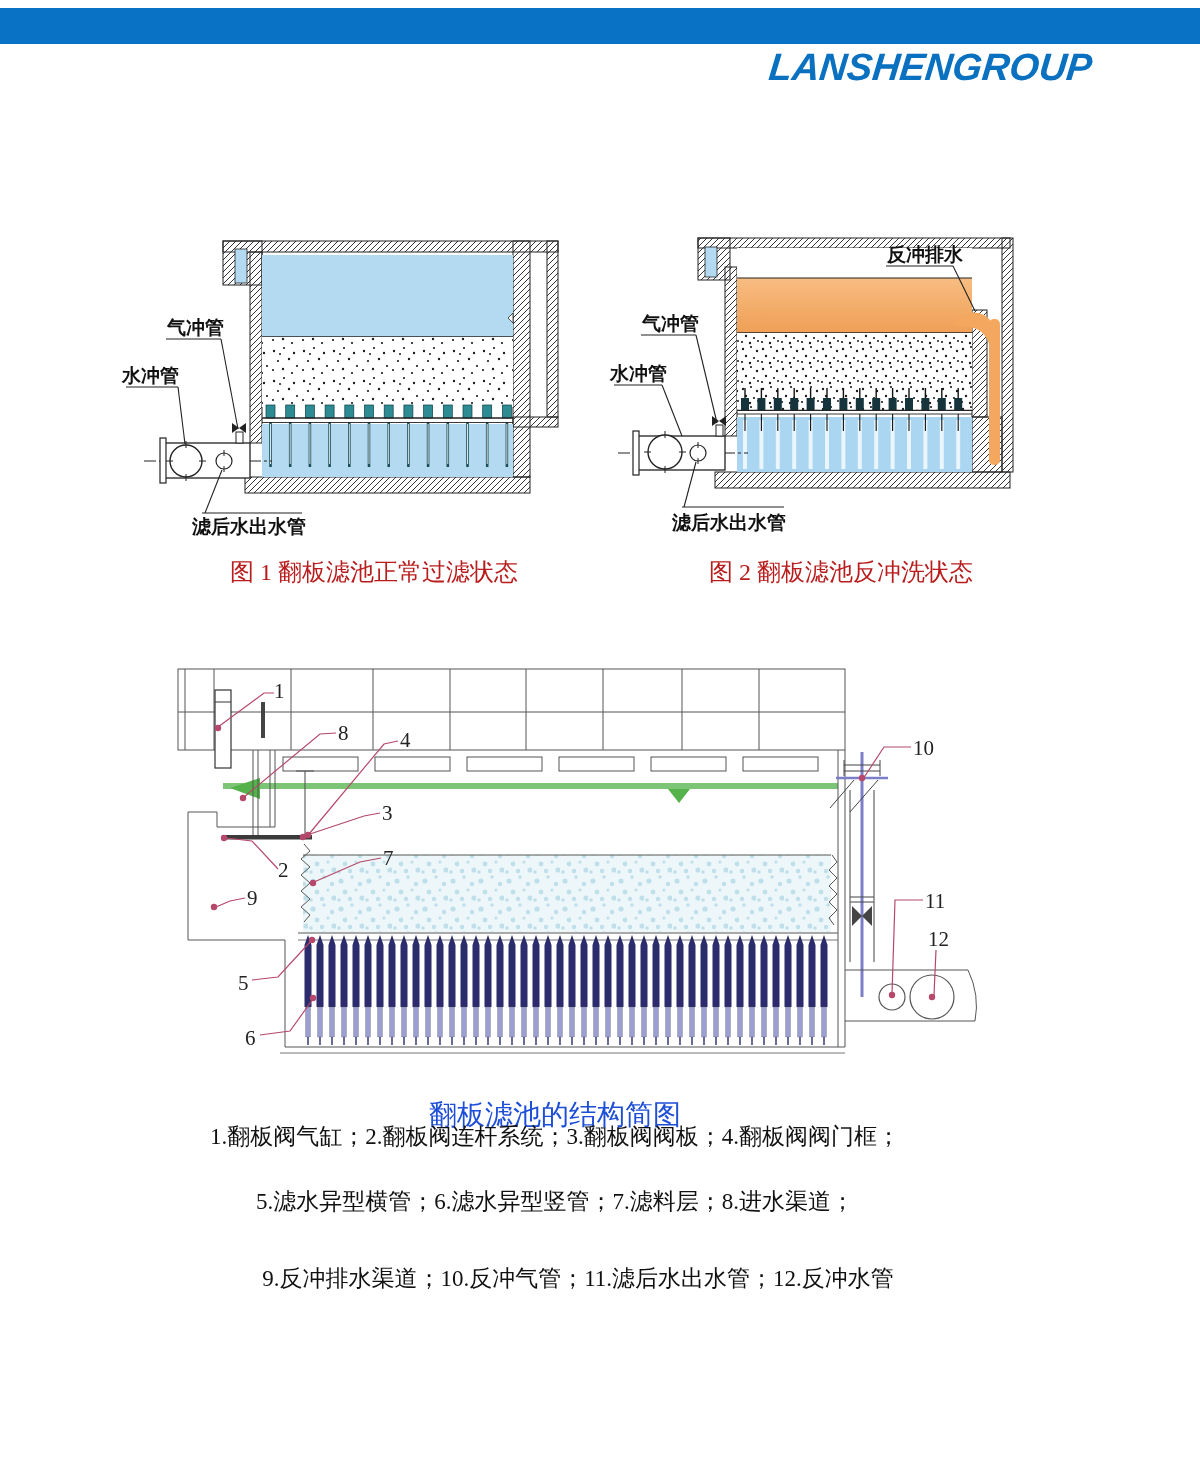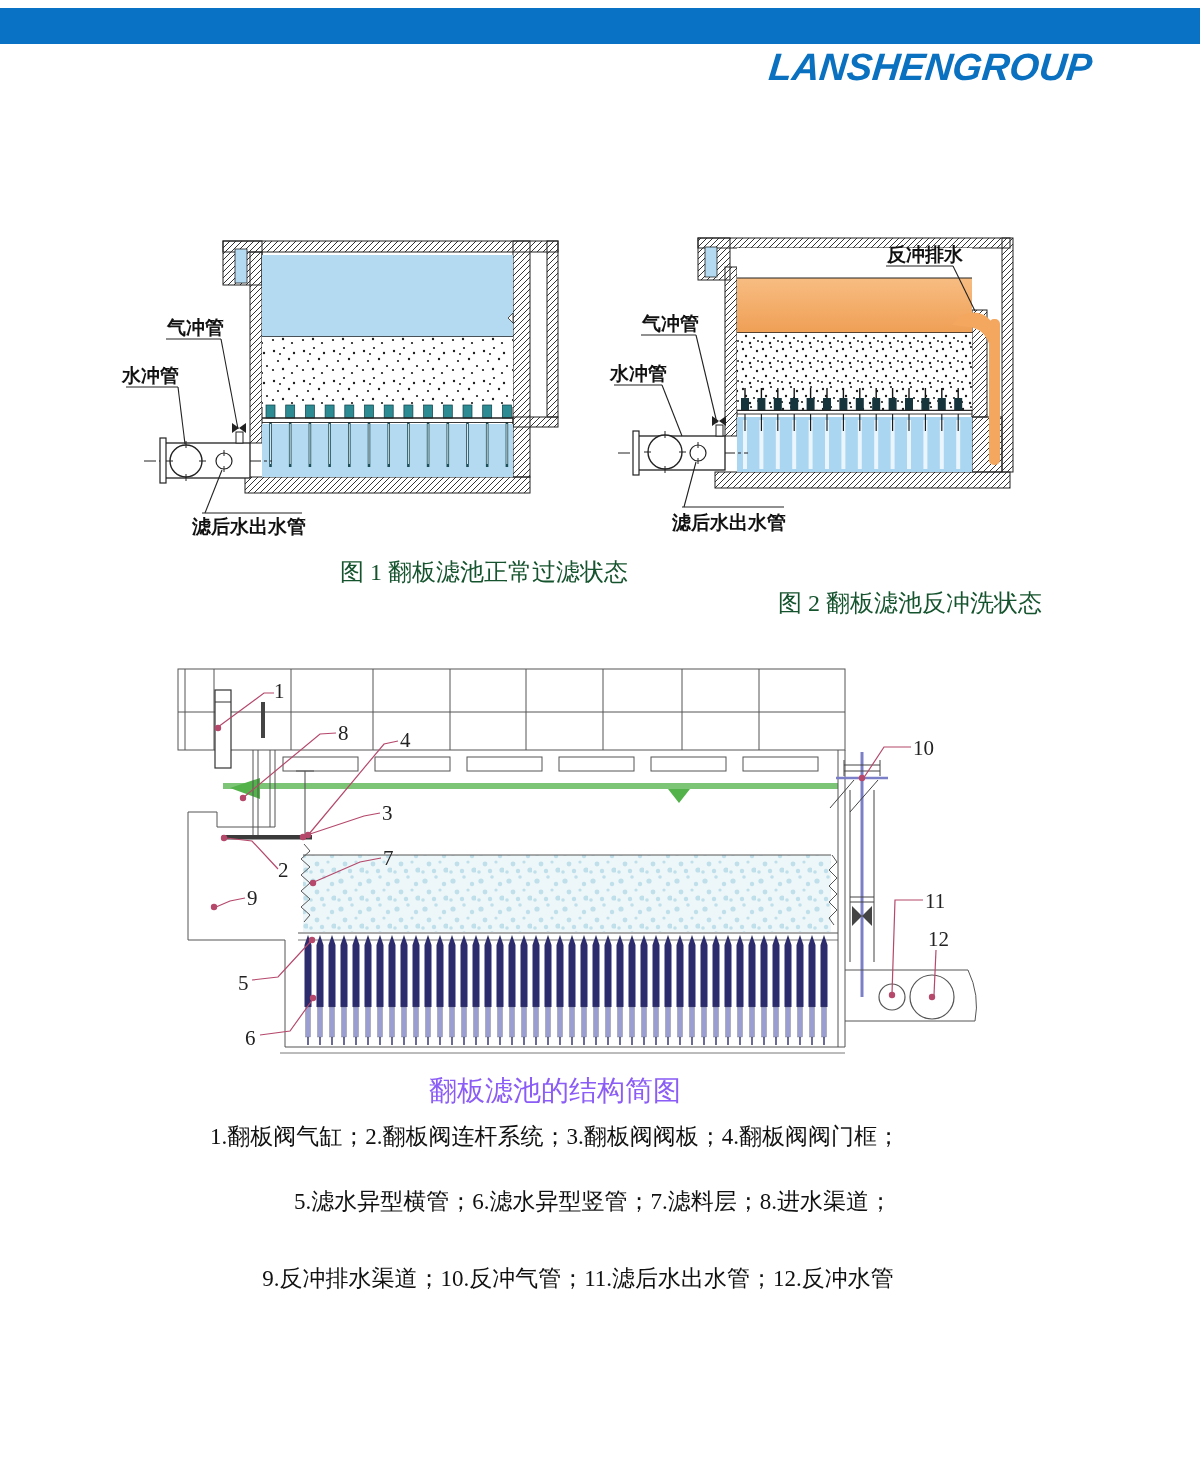--- a/index.html
+++ b/index.html
@@ -2,26 +2,26 @@
 <html><head>
 <meta charset="utf-8">
 <style>
   html,body{margin:0;padding:0;}
   body{width:1200px;height:1480px;position:relative;background:#fff;overflow:hidden;
        font-family:"Liberation Serif","DejaVu Serif",serif;}
   .bar{position:absolute;top:8px;left:0;width:1200px;height:36px;background:#0a72c4;}
   .logo{position:absolute;top:46px;right:108px;font-family:"Liberation Sans","DejaVu Sans",sans-serif;
         font-size:38px;font-weight:800;font-style:italic;color:#0a70c0;transform:skewX(-6deg);
         letter-spacing:0px;}
-  .cap{position:absolute;font-size:24px;color:#14532d;text-align:right;}
+  .cap{position:absolute;font-size:24px;color:#b91c1c;text-align:center;}
   .cap1{left:120px;top:556px;width:508px;}
-  .cap2{left:640px;top:556px;width:402px;margin-top:31px;}
-  .scap{position:absolute;left:0;top:1072px;width:1110px;text-align:center;font-size:28px;color:#8b5cf6;}
+  .cap2{left:640px;top:556px;width:402px;}
+  .scap{position:absolute;left:0;top:1096px;width:1110px;text-align:center;font-size:28px;color:#1d4ed8;}
   .legend{position:absolute;left:0;width:1110px;text-align:center;font-size:23px;color:#111;}
-  .lg1{top:1121px;text-align:center;} .lg2{top:1186px;padding-left:38px;} .lg3{top:1263px;margin-left:23px;}
+  .lg1{top:1121px;text-align:center;} .lg2{top:1186px;} .lg3{top:1263px;margin-left:23px;}
   svg{position:absolute;}
   #fig1{left:120px;top:225px;}
   #fig2{left:600px;top:225px;}
   #big{left:168px;top:650px;}
   svg text{font-family:"Liberation Serif","DejaVu Serif",serif;}
   .zhlabel{font-size:19px;font-weight:600;fill:#111;}
   .num{font-size:21px;fill:#222;}
 </style>
 </head>
 <body>

